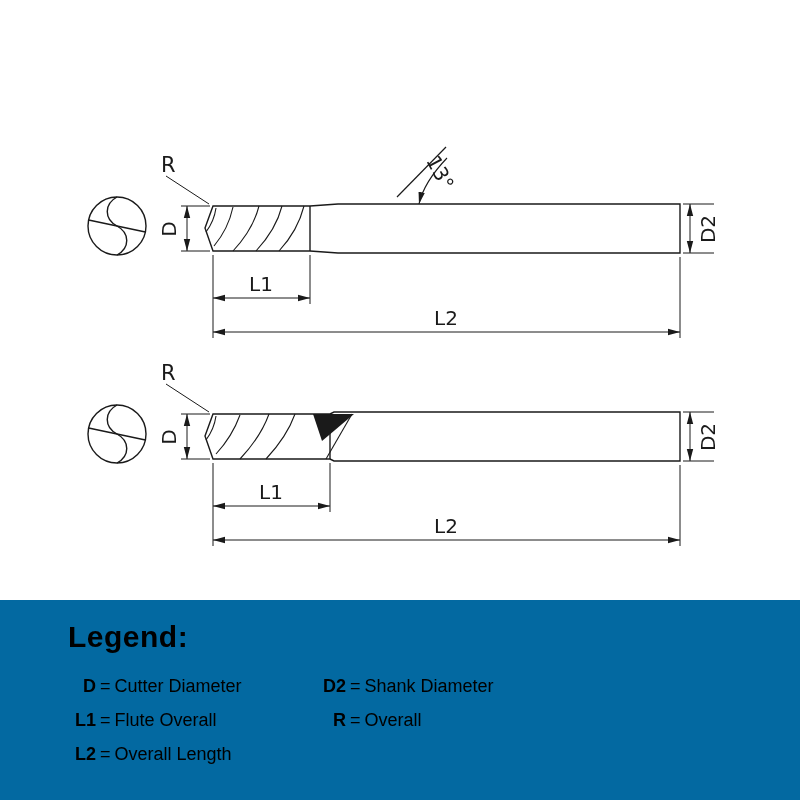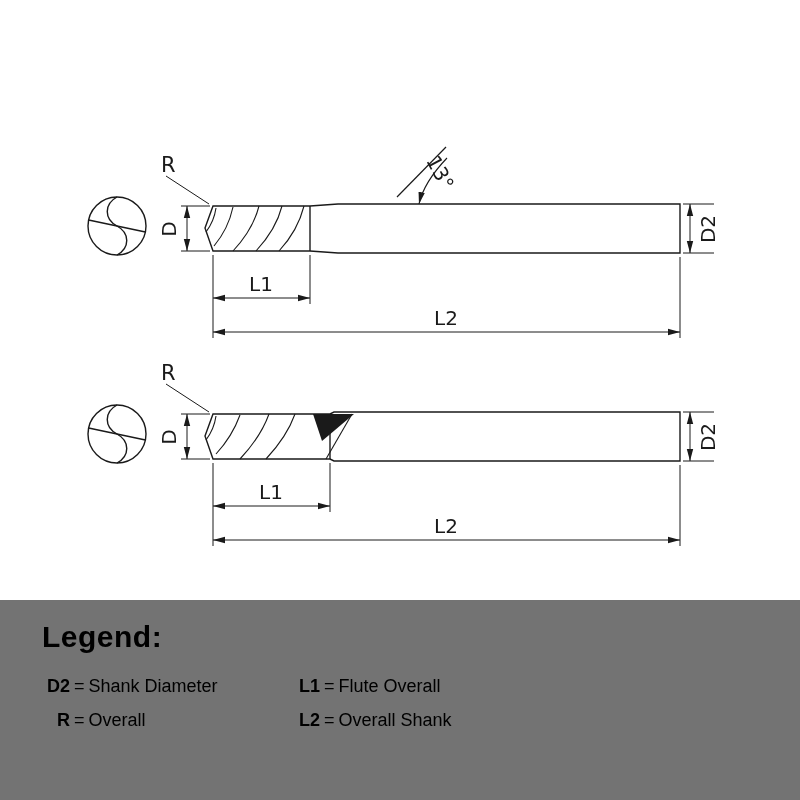--- a/index.html
+++ b/index.html
@@ -1,19 +1,19 @@
 <!DOCTYPE html>
 <html><head>
 <meta charset="utf-8">
 <style>
   html,body{margin:0;padding:0;background:#ffffff;}
   body{width:800px;height:800px;font-family:"Liberation Sans",sans-serif;overflow:hidden;}
   .canvas{width:800px;height:600px;background:#ffffff;position:relative;}
   svg text{font-family:"DejaVu Sans","Liberation Sans",sans-serif;fill:#1a1a1a;}
-  .legend{width:800px;height:200px;background:#737373;box-sizing:border-box;padding:16px 0 0 42px;color:#000;}
+  .legend{width:800px;height:200px;background:#0369a1;box-sizing:border-box;padding:16px 0 0 68px;color:#000;}
   .legend h2{margin:4px 0 22px 0;font-size:30px;font-weight:800;letter-spacing:0.5px;color:#000;}
   .legend-grid{display:grid;grid-template-columns:250px auto;row-gap:13px;font-size:18px;}
   .legend-item{white-space:nowrap;color:#000;}
   .legend-item .term{display:inline-block;min-width:28px;text-align:right;font-weight:bold;}
   .legend-item .eq{padding:0 4px;}
 </style>
 </head>
 <body>
 
 <div class="canvas">
@@ -128,25 +128,28 @@
     <path d="M213,540 L680,540" marker-start="url(#arr)" marker-end="url(#arr)"></path>
     <text x="446" y="533" font-size="20" text-anchor="middle" stroke="none" fill="#1a1a1a">L2</text>
   </g>
 </svg>
 </div>
 
 <div class="legend">
   <h2>Legend:</h2>
   <div class="legend-grid">
     <div class="legend-item">
+      <span class="term">D</span><span class="eq">=</span><span>Cutter Diameter</span>
+    </div>
+    <div class="legend-item">
       <span class="term">D2</span><span class="eq">=</span><span>Shank Diameter</span>
     </div>
     <div class="legend-item">
       <span class="term">L1</span><span class="eq">=</span><span>Flute Overall</span>
     </div>
     <div class="legend-item">
       <span class="term">R</span><span class="eq">=</span><span>Overall</span>
     </div>
     <div class="legend-item">
-      <span class="term">L2</span><span class="eq">=</span><span>Overall Shank</span>
+      <span class="term">L2</span><span class="eq">=</span><span>Overall Length</span>
     </div>
   </div>
 </div>
 
 </body></html>

